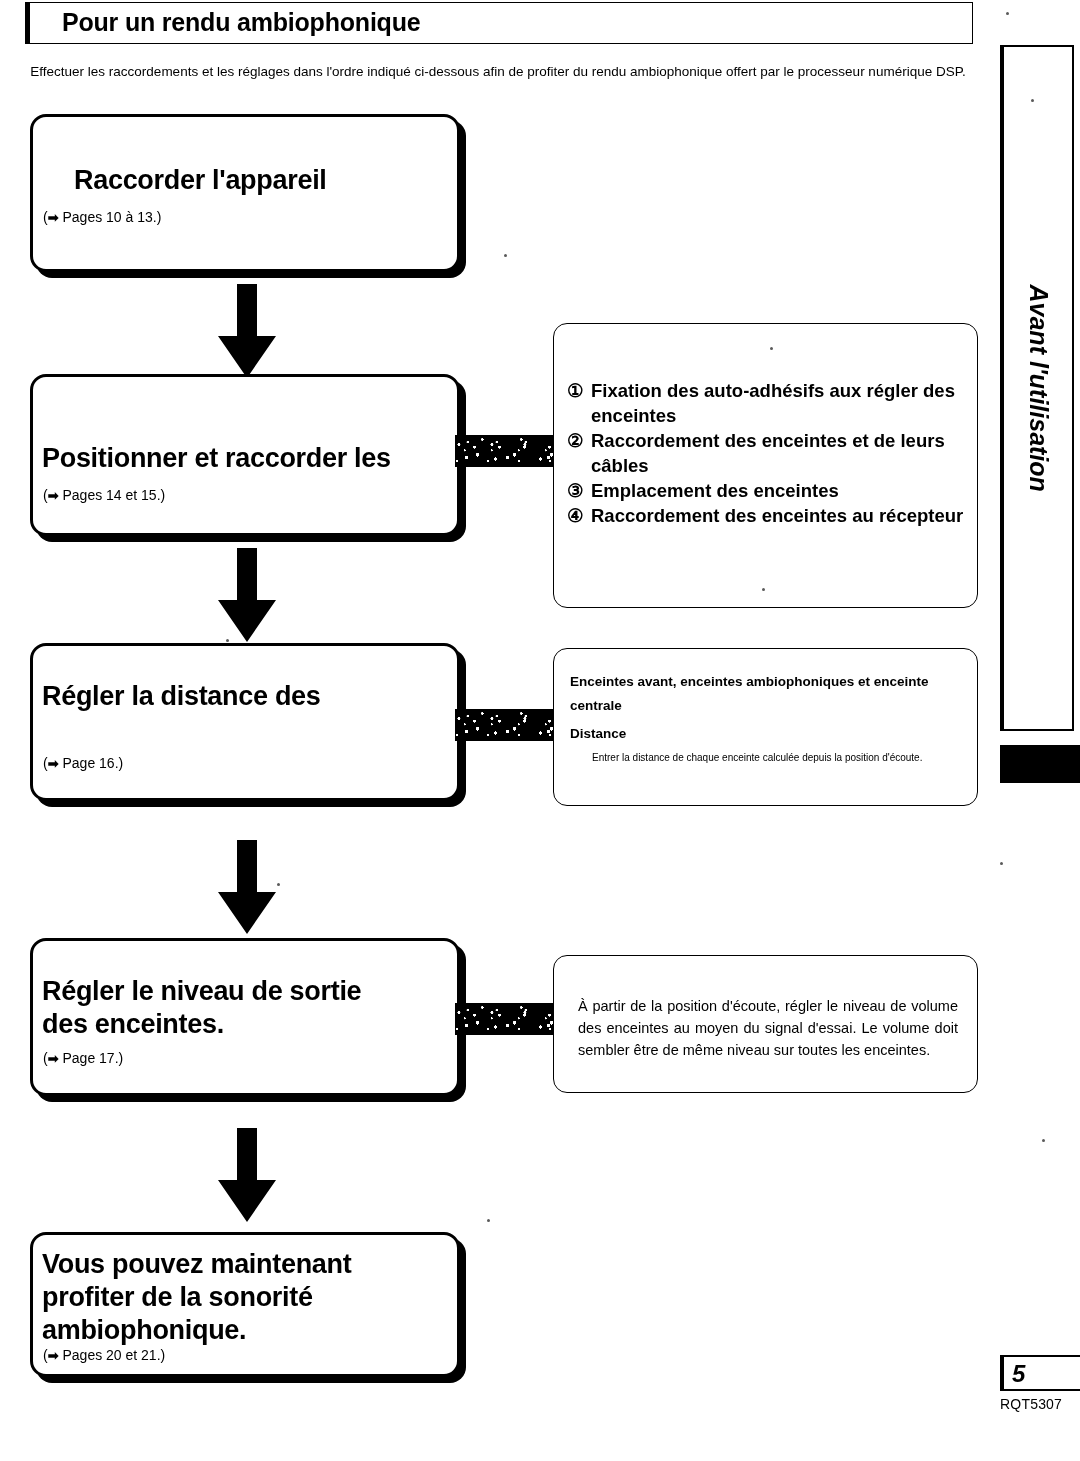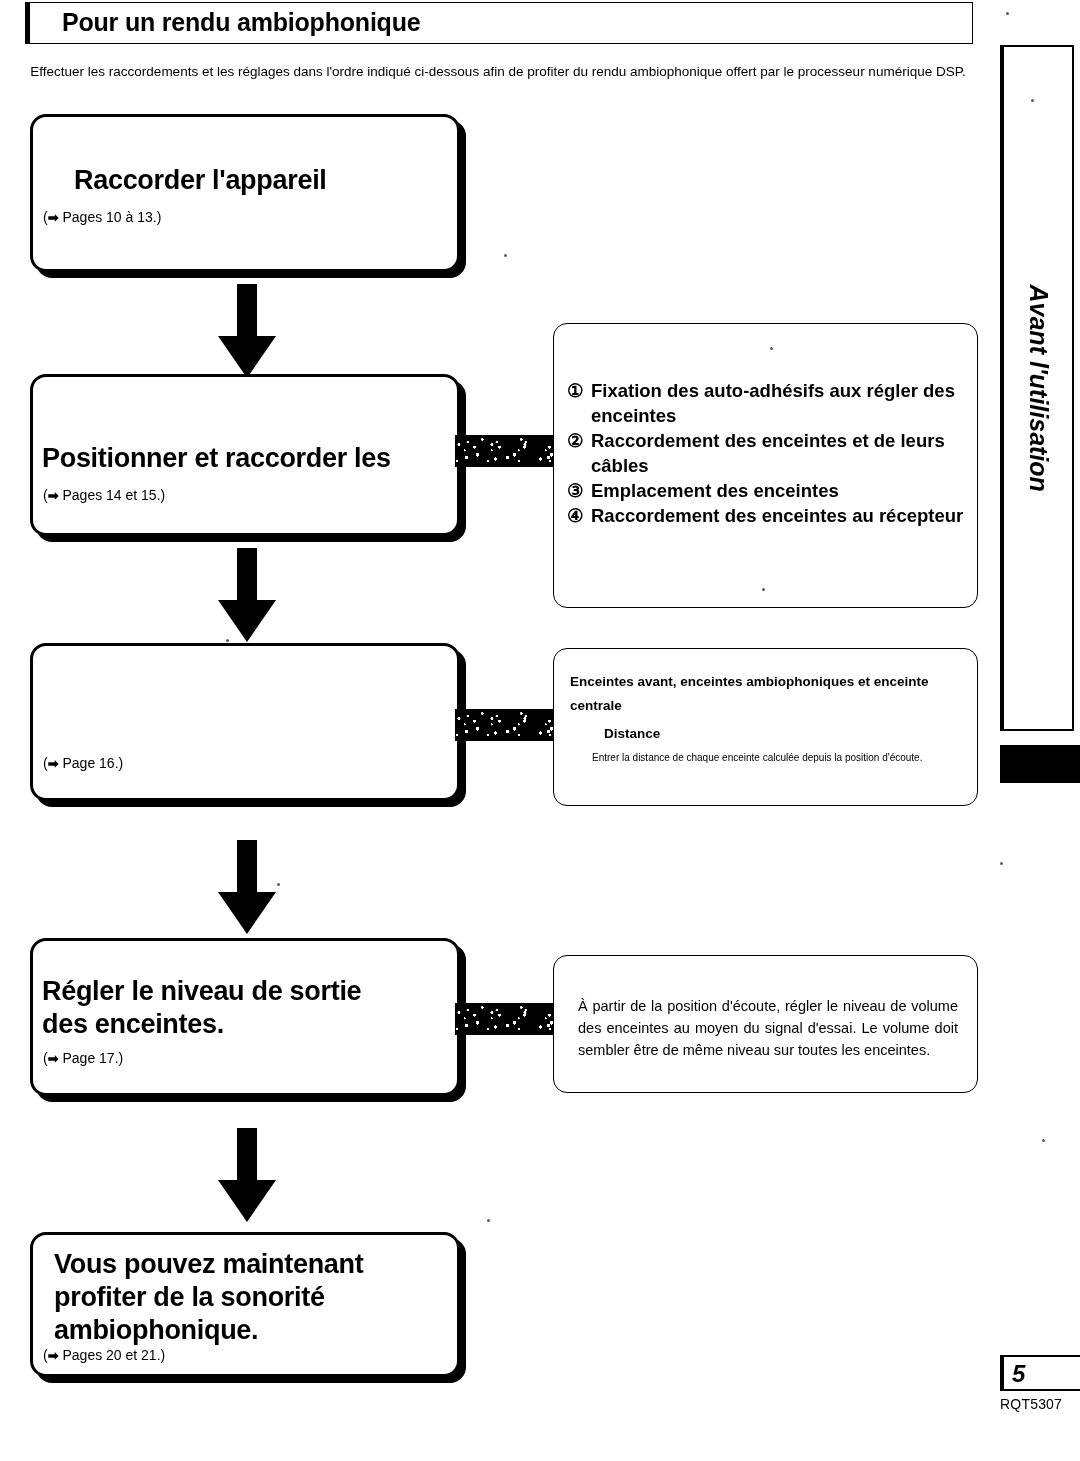--- a/index.html
+++ b/index.html
@@ -276,31 +276,32 @@
   </div>
 
   <div class="down-arrow" style="left:216px; top:548px;">
     <svg viewBox="0 0 62 96" width="62" height="96">
       <polygon points="21,0 41,0 41,52 60,52 31,94 2,52 21,52" fill="#000"></polygon>
     </svg>
   </div>
 
   <div class="flow-box" style="left:30px; top:643px; width:430px; height:158px;"></div>
   <div class="flow-title" style="left:42px; top:680px; width:412px;">
+    <div>Régler la distance des</div>
   </div>
   <div class="flow-ref" style="left:43px; top:753px;">
     <span>(</span><span class="arrow-glyph">➡</span>
     <span>Page 16.)</span>
   </div>
 
   <div class="connector" style="left:455px; top:709px; width:105px; height:32px;"></div>
 
   <div class="side-box" style="left:553px; top:648px; width:425px; height:158px;"></div>
   <div class="side-head" style="left:570px; top:670px; width:390px;">Enceintes avant, enceintes ambiophoniques et enceinte centrale</div>
-  <div class="side-sub" style="left:604px; top:726px;">Distance</div>
+  <div class="side-sub" style="left:570px; top:726px;">Distance</div>
   <div class="side-body" style="left:592px; top:748px; width:380px;">Entrer la distance de chaque enceinte calculée depuis la position d'écoute.</div>
 
   <div class="down-arrow" style="left:216px; top:840px;">
     <svg viewBox="0 0 62 96" width="62" height="96">
       <polygon points="21,0 41,0 41,52 60,52 31,94 2,52 21,52" fill="#000"></polygon>
     </svg>
   </div>
 
   <div class="flow-box" style="left:30px; top:938px; width:430px; height:158px;"></div>
   <div class="flow-title" style="left:42px; top:975px; width:412px;">
@@ -317,21 +318,21 @@
   <div class="side-box" style="left:553px; top:955px; width:425px; height:138px;"></div>
   <div class="side-para" style="left:578px; top:995px; width:380px;">À partir de la position d'écoute, régler le niveau de volume des enceintes au moyen du signal d'essai. Le volume doit sembler être de même niveau sur toutes les enceintes.</div>
 
   <div class="down-arrow" style="left:216px; top:1128px;">
     <svg viewBox="0 0 62 96" width="62" height="96">
       <polygon points="21,0 41,0 41,52 60,52 31,94 2,52 21,52" fill="#000"></polygon>
     </svg>
   </div>
 
   <div class="flow-box" style="left:30px; top:1232px; width:430px; height:145px;"></div>
-  <div class="flow-title" style="left:42px; top:1248px; width:412px;margin-left:12px;">
+  <div class="flow-title" style="left:42px; top:1248px; width:412px;">
     <div>Vous pouvez maintenant</div>
     <div>profiter de la sonorité</div>
     <div>ambiophonique.</div>
   </div>
   <div class="flow-ref" style="left:43px; top:1345px;">
     <span>(</span><span class="arrow-glyph">➡</span>
     <span>Pages 20 et 21.)</span>
   </div>
 
   <div class="sidebar-box"></div>

